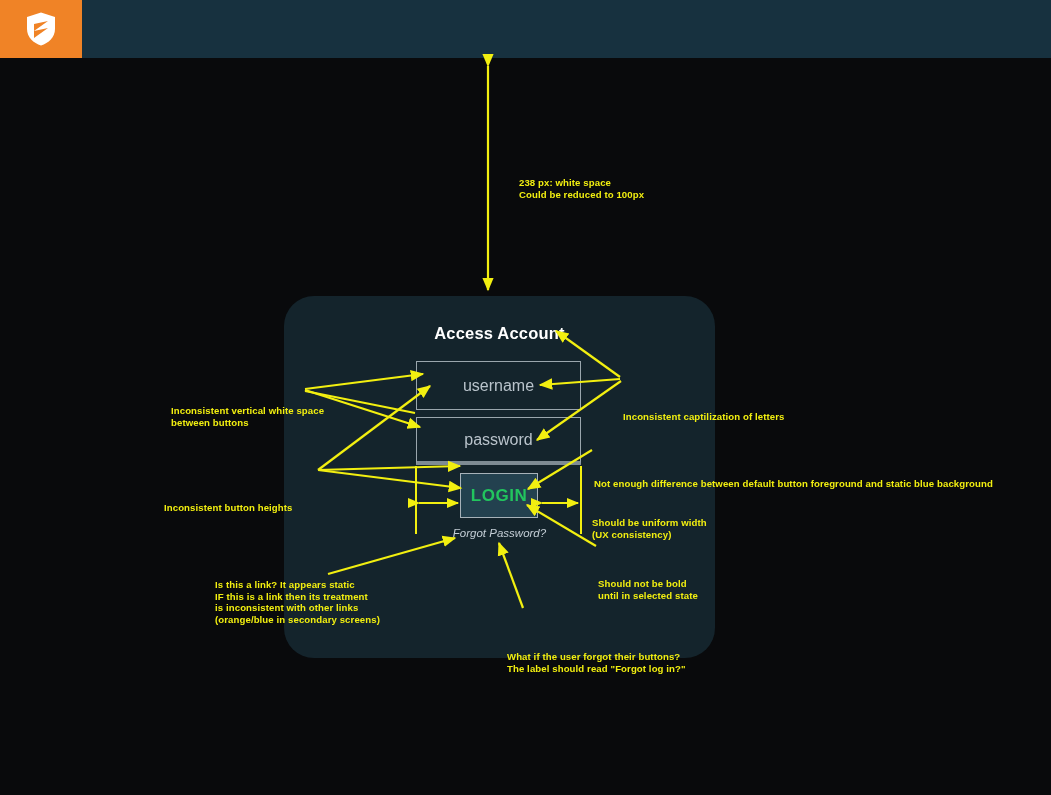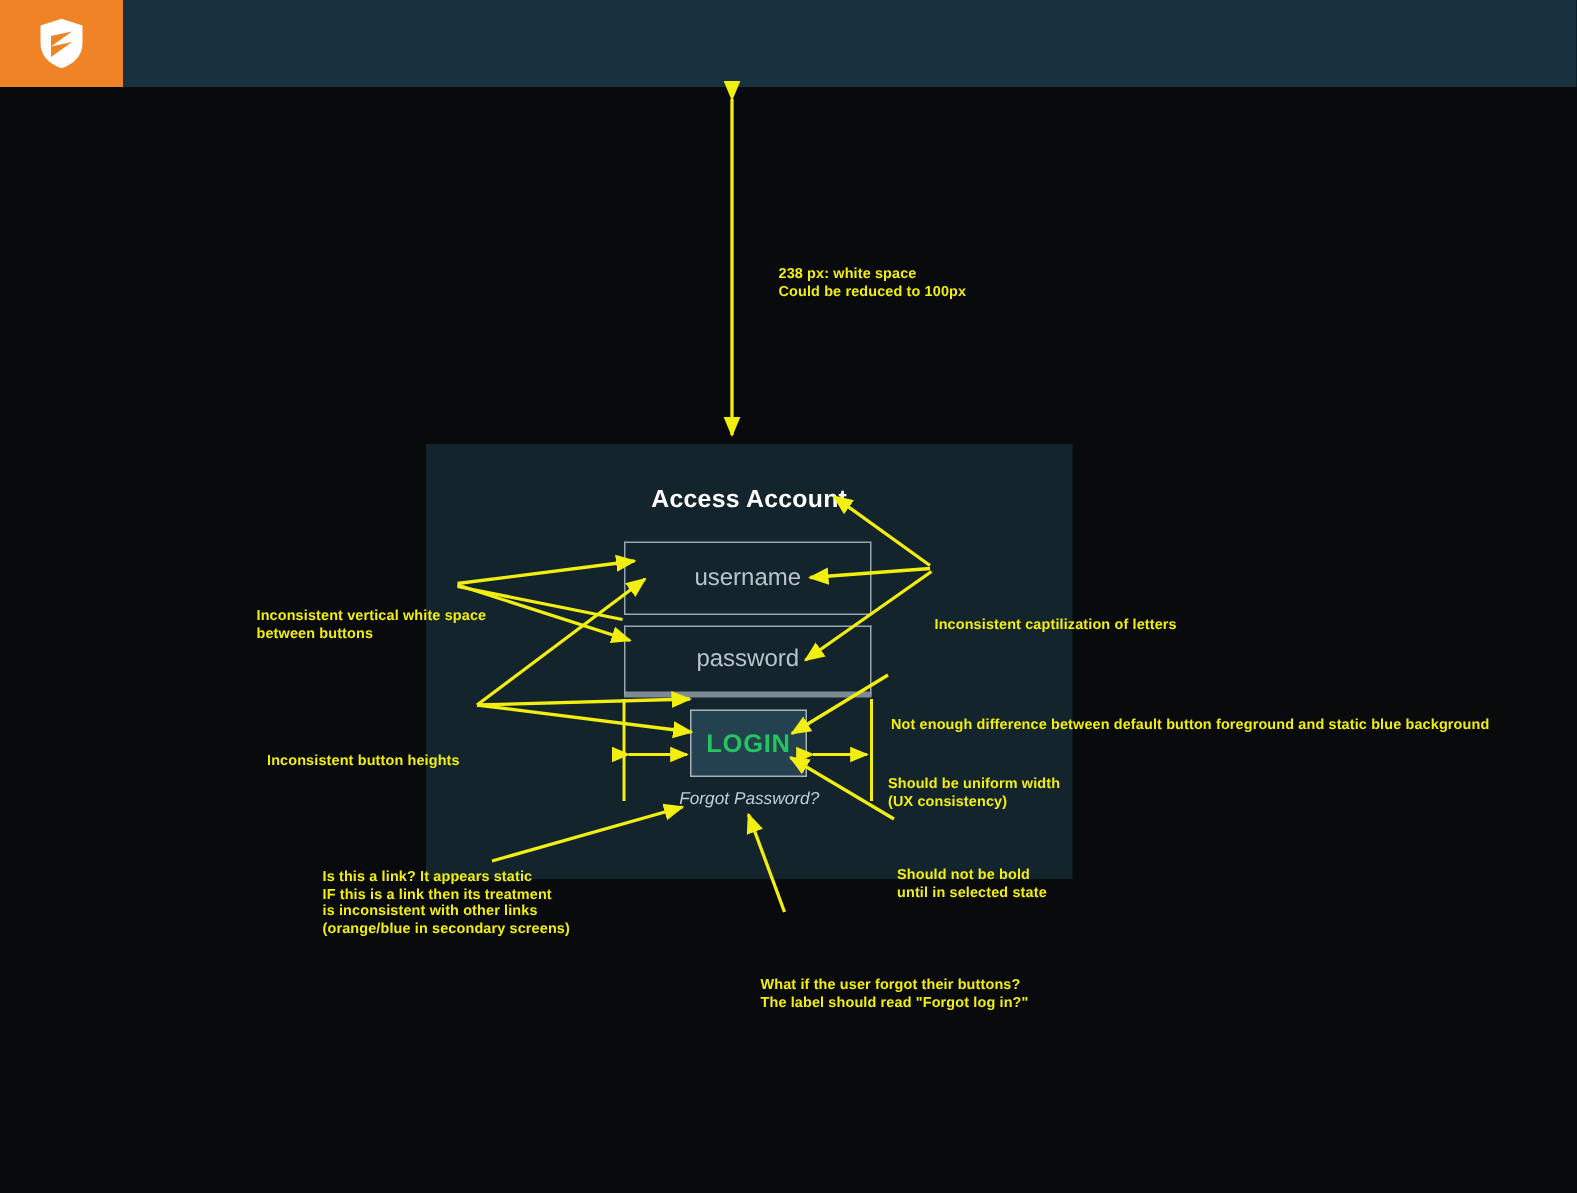--- a/index.html
+++ b/index.html
@@ -37,22 +37,23 @@
     justify-content: center;
   }
   #logo-tile svg { display: block; }
 
   
   #login-card {
     position: absolute;
     left: 284px;
     top: 296px;
     width: 431px;
-    height: 290px;
+    height: 362px;
     background: #14242c;
+    border-radius: 30px;
   }
   #card-title {
     position: absolute;
     left: 0; top: 28px;
     width: 431px;
     text-align: center;
     color: #ffffff;
     font-size: 16.5px;
     font-weight: bold;
     letter-spacing: .2px;
@@ -120,21 +121,21 @@
     color: #f2ef10;
     font-size: 9.6px;
     font-weight: bold;
     line-height: 11.6px;
     white-space: pre;
     letter-spacing: .1px;
     margin-top: 38px;
   }
   #note-whitespace  { left: 519px; top: 139px; }
   #note-vertical-ws { left: 171px; top: 367px; }
-  #note-btn-heights { left: 178px; top: 464px; }
+  #note-btn-heights { left: 164px; top: 464px; }
   #note-capitalization { left: 623px; top: 373px; }
   #note-contrast    { left: 594px; top: 440px; }
   #note-uniform-width { left: 592px; top: 479px; }
   #note-not-bold    { left: 598px; top: 540px; }
   #note-link-static { left: 215px; top: 541px; }
   #note-forgot-username { left: 507px; top: 613px; }
 </style>
 </head>
 <body>
 

